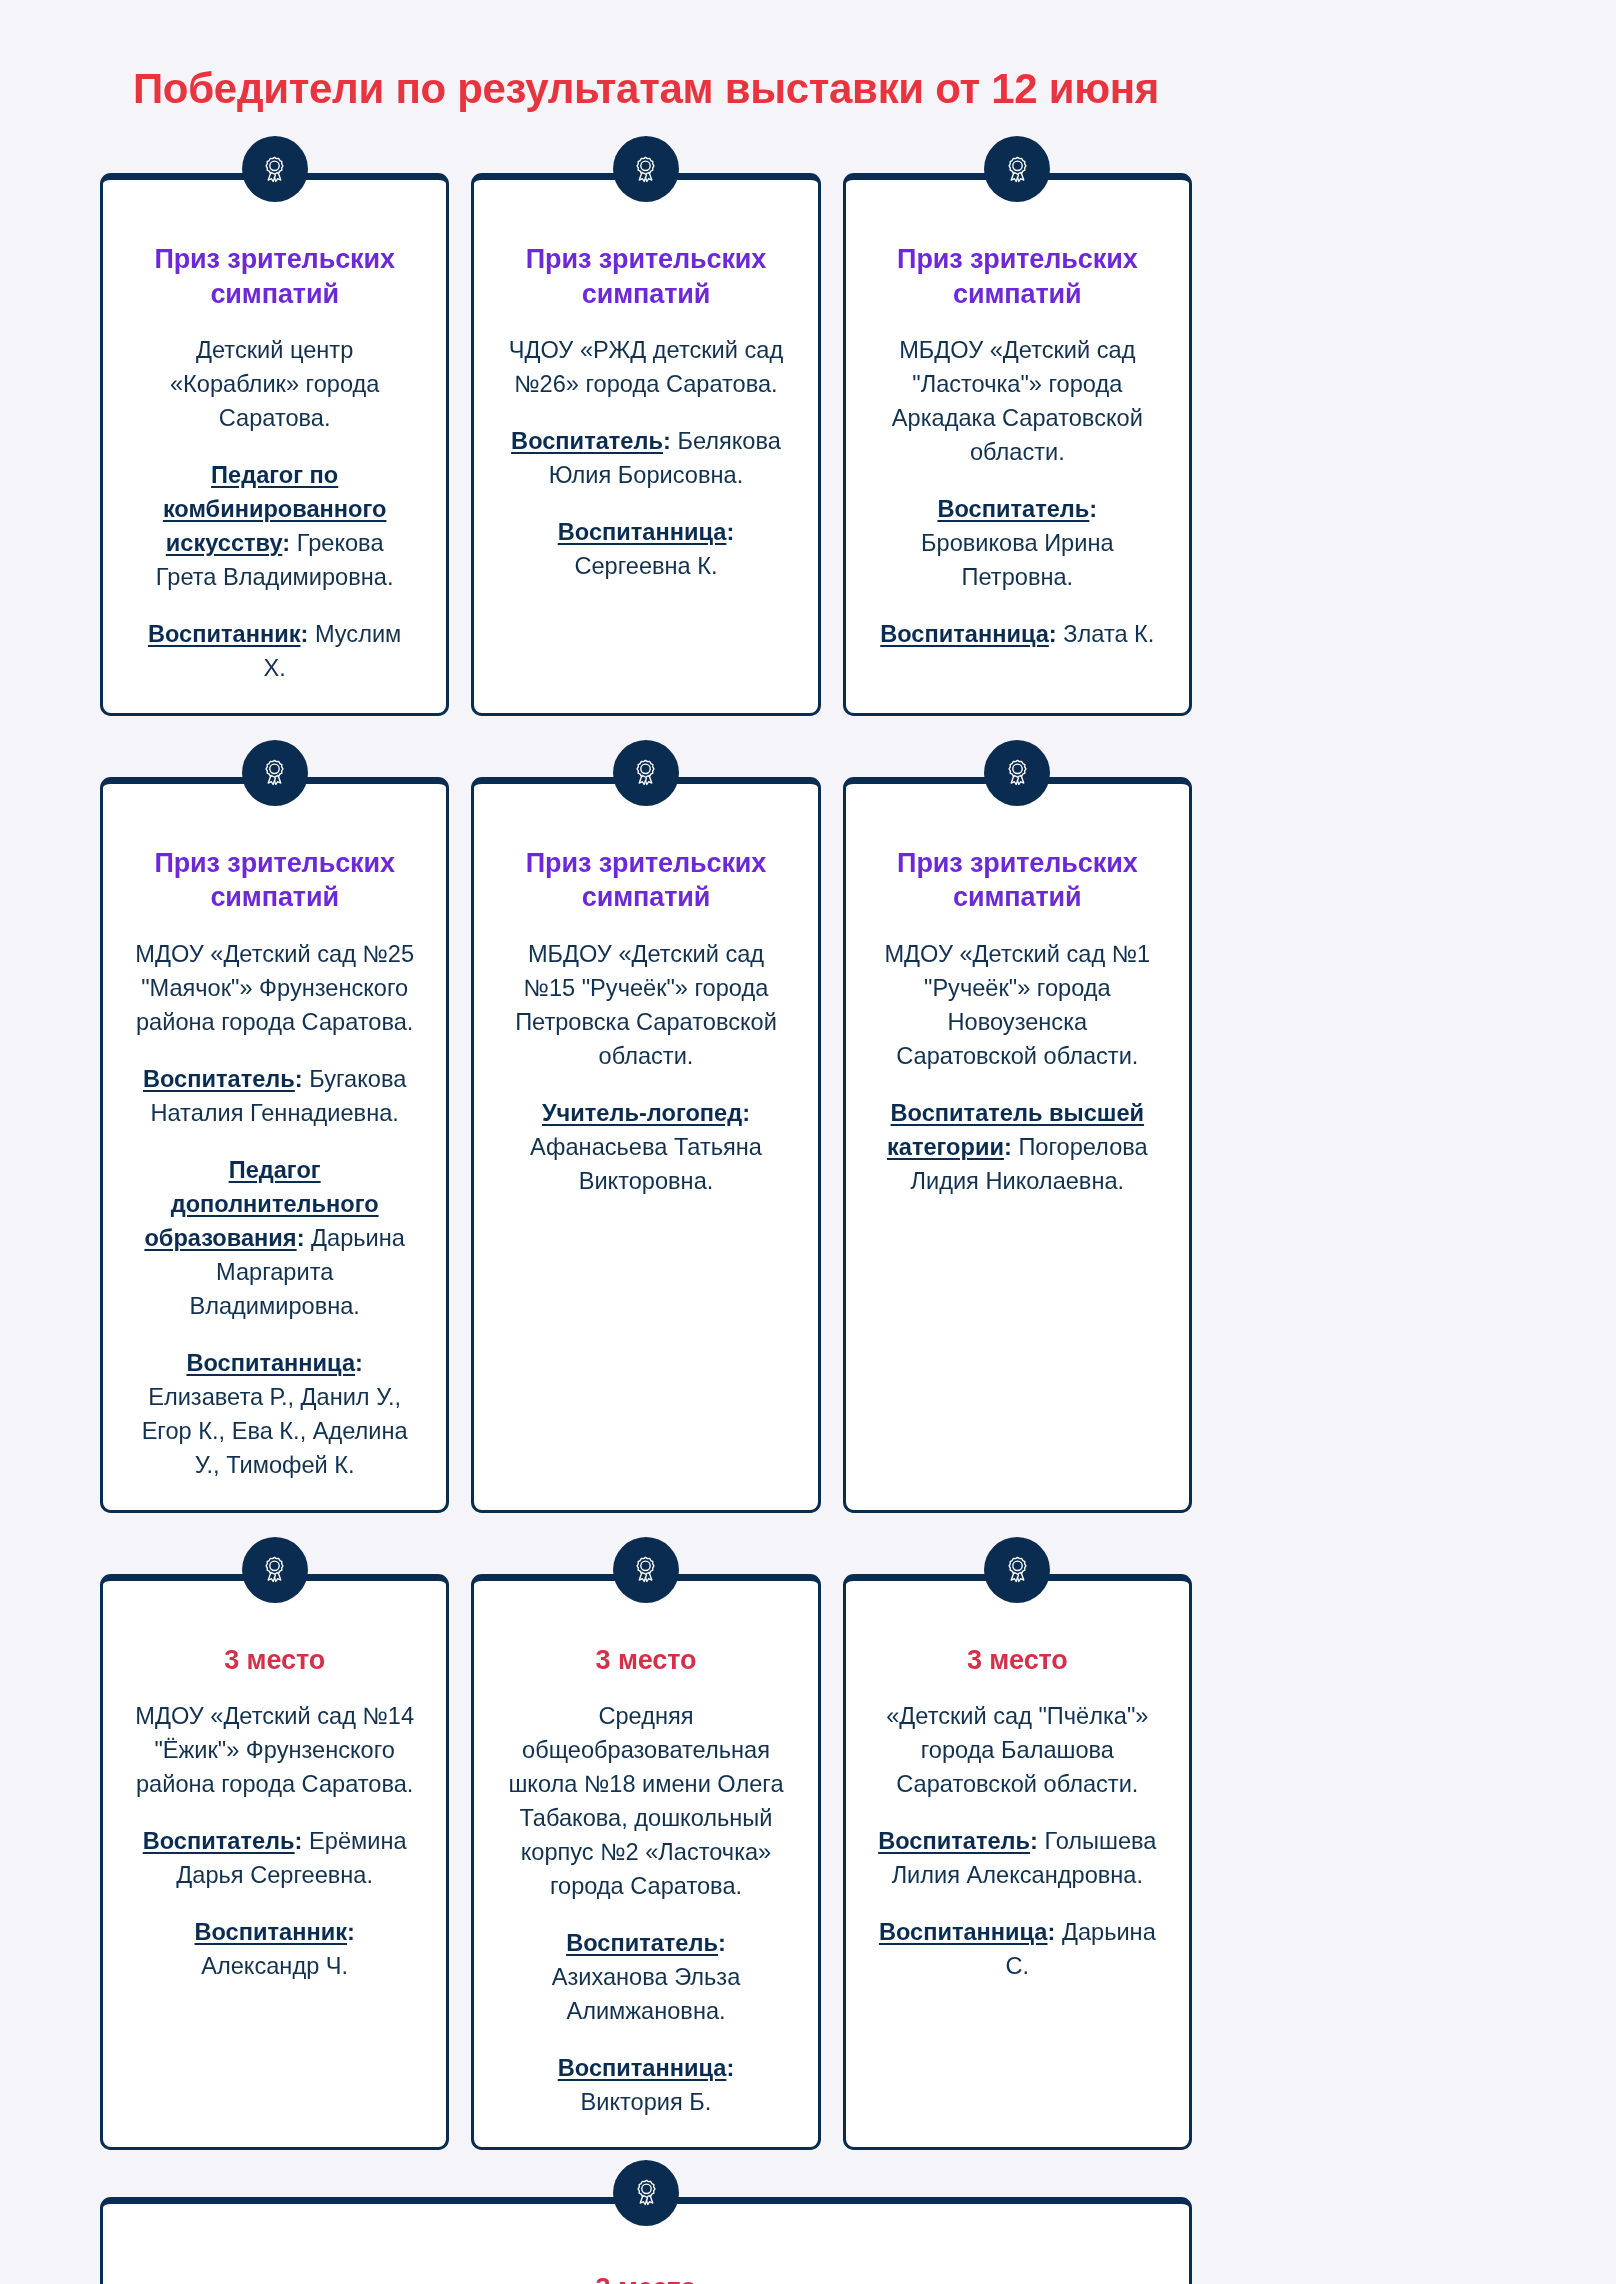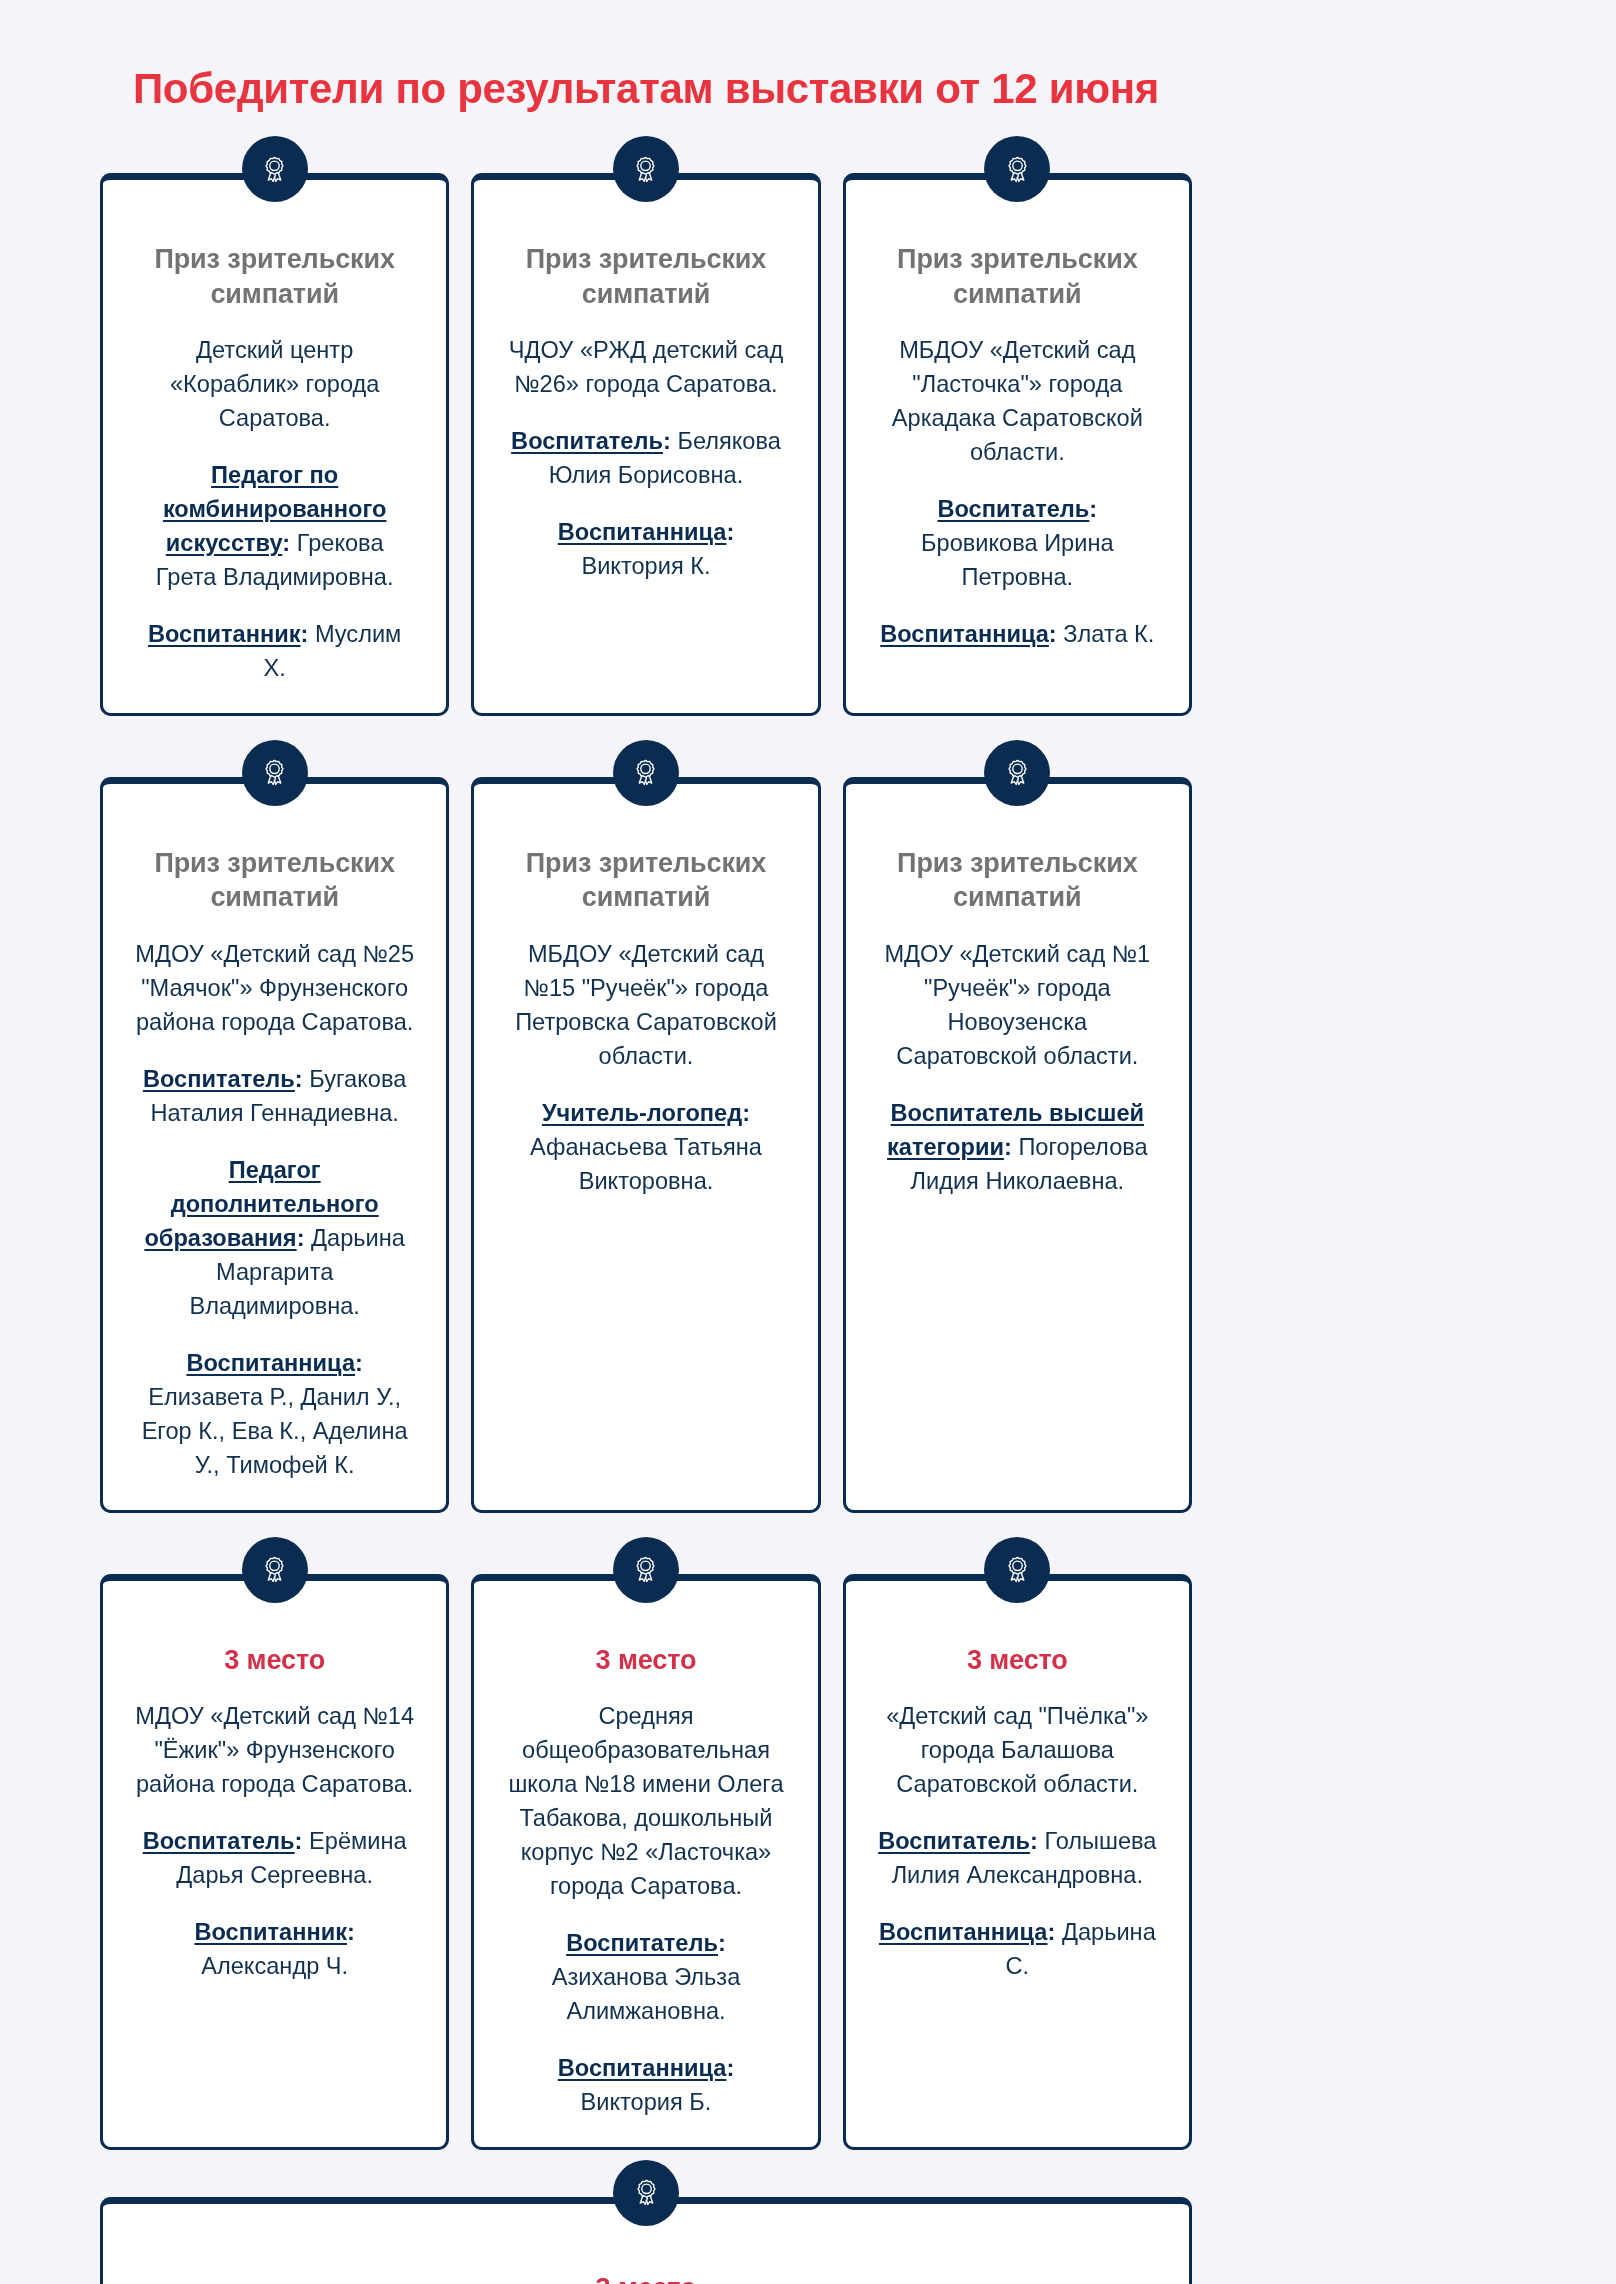--- a/index.html
+++ b/index.html
@@ -92,21 +92,21 @@
   }
 
   
   .card-heading {
     margin: 0 0 23px;
     font-size: 27px;
     line-height: 1.28;
     font-weight: 700;
     letter-spacing: -0.1px;
   }
-  .card-heading.coral   { color: #737373; }
+  .card-heading.coral   { color: #6d28d9; }
   .card-heading.crimson { color: #D3304A; }
 
   
   .card-line {
     margin: 0 0 23px;
     font-size: 23.6px;
     line-height: 1.44;
     color: #12314F;
     font-weight: 400;
   }
@@ -152,21 +152,21 @@
           <svg viewBox="0 0 48 48" fill="none" stroke="#FFFFFF" stroke-width="2.1" stroke-linejoin="round" stroke-linecap="round">
             <path d="M24 5.2l3.0 2.0 3.6-.3 1.6 3.2 3.2 1.6-.3 3.6 2.0 3.0-2.0 3.0.3 3.6-3.2 1.6-1.6 3.2-3.6-.3-3.0 2.0-3.0-2.0-3.6.3-1.6-3.2-3.2-1.6.3-3.6-2.0-3.0 2.0-3.0-.3-3.6 3.2-1.6 1.6-3.2 3.6.3z"></path>
             <circle cx="24" cy="18.3" r="7.3"></circle>
             <path d="M18.6 28.4l-4.3 12.0 5.0-2.1 2.6 4.3 3.6-10.1"></path>
             <path d="M29.4 28.4l4.3 12.0-5.0-2.1-2.6 4.3-2.3-6.5"></path>
           </svg>
         </div>
         <div class="card-heading coral">Приз зрительских симпатий</div>
         <p class="card-line">ЧДОУ «РЖД детский сад №26» города Саратова.</p>
         <p class="card-line"><span class="lbl"><u>Воспитатель</u>:</span> <span>Белякова Юлия Борисовна.</span></p>
-        <p class="card-line"><span class="lbl"><u>Воспитанница</u>:</span> <span>Виктория К.</span></p>
+        <p class="card-line"><span class="lbl"><u>Воспитанница</u>:</span> <span>Сергеевна К.</span></p>
       </div>
       <div class="card medium">
         <div class="badge">
           <svg viewBox="0 0 48 48" fill="none" stroke="#FFFFFF" stroke-width="2.1" stroke-linejoin="round" stroke-linecap="round">
             <path d="M24 5.2l3.0 2.0 3.6-.3 1.6 3.2 3.2 1.6-.3 3.6 2.0 3.0-2.0 3.0.3 3.6-3.2 1.6-1.6 3.2-3.6-.3-3.0 2.0-3.0-2.0-3.6.3-1.6-3.2-3.2-1.6.3-3.6-2.0-3.0 2.0-3.0-.3-3.6 3.2-1.6 1.6-3.2 3.6.3z"></path>
             <circle cx="24" cy="18.3" r="7.3"></circle>
             <path d="M18.6 28.4l-4.3 12.0 5.0-2.1 2.6 4.3 3.6-10.1"></path>
             <path d="M29.4 28.4l4.3 12.0-5.0-2.1-2.6 4.3-2.3-6.5"></path>
           </svg>
         </div>

